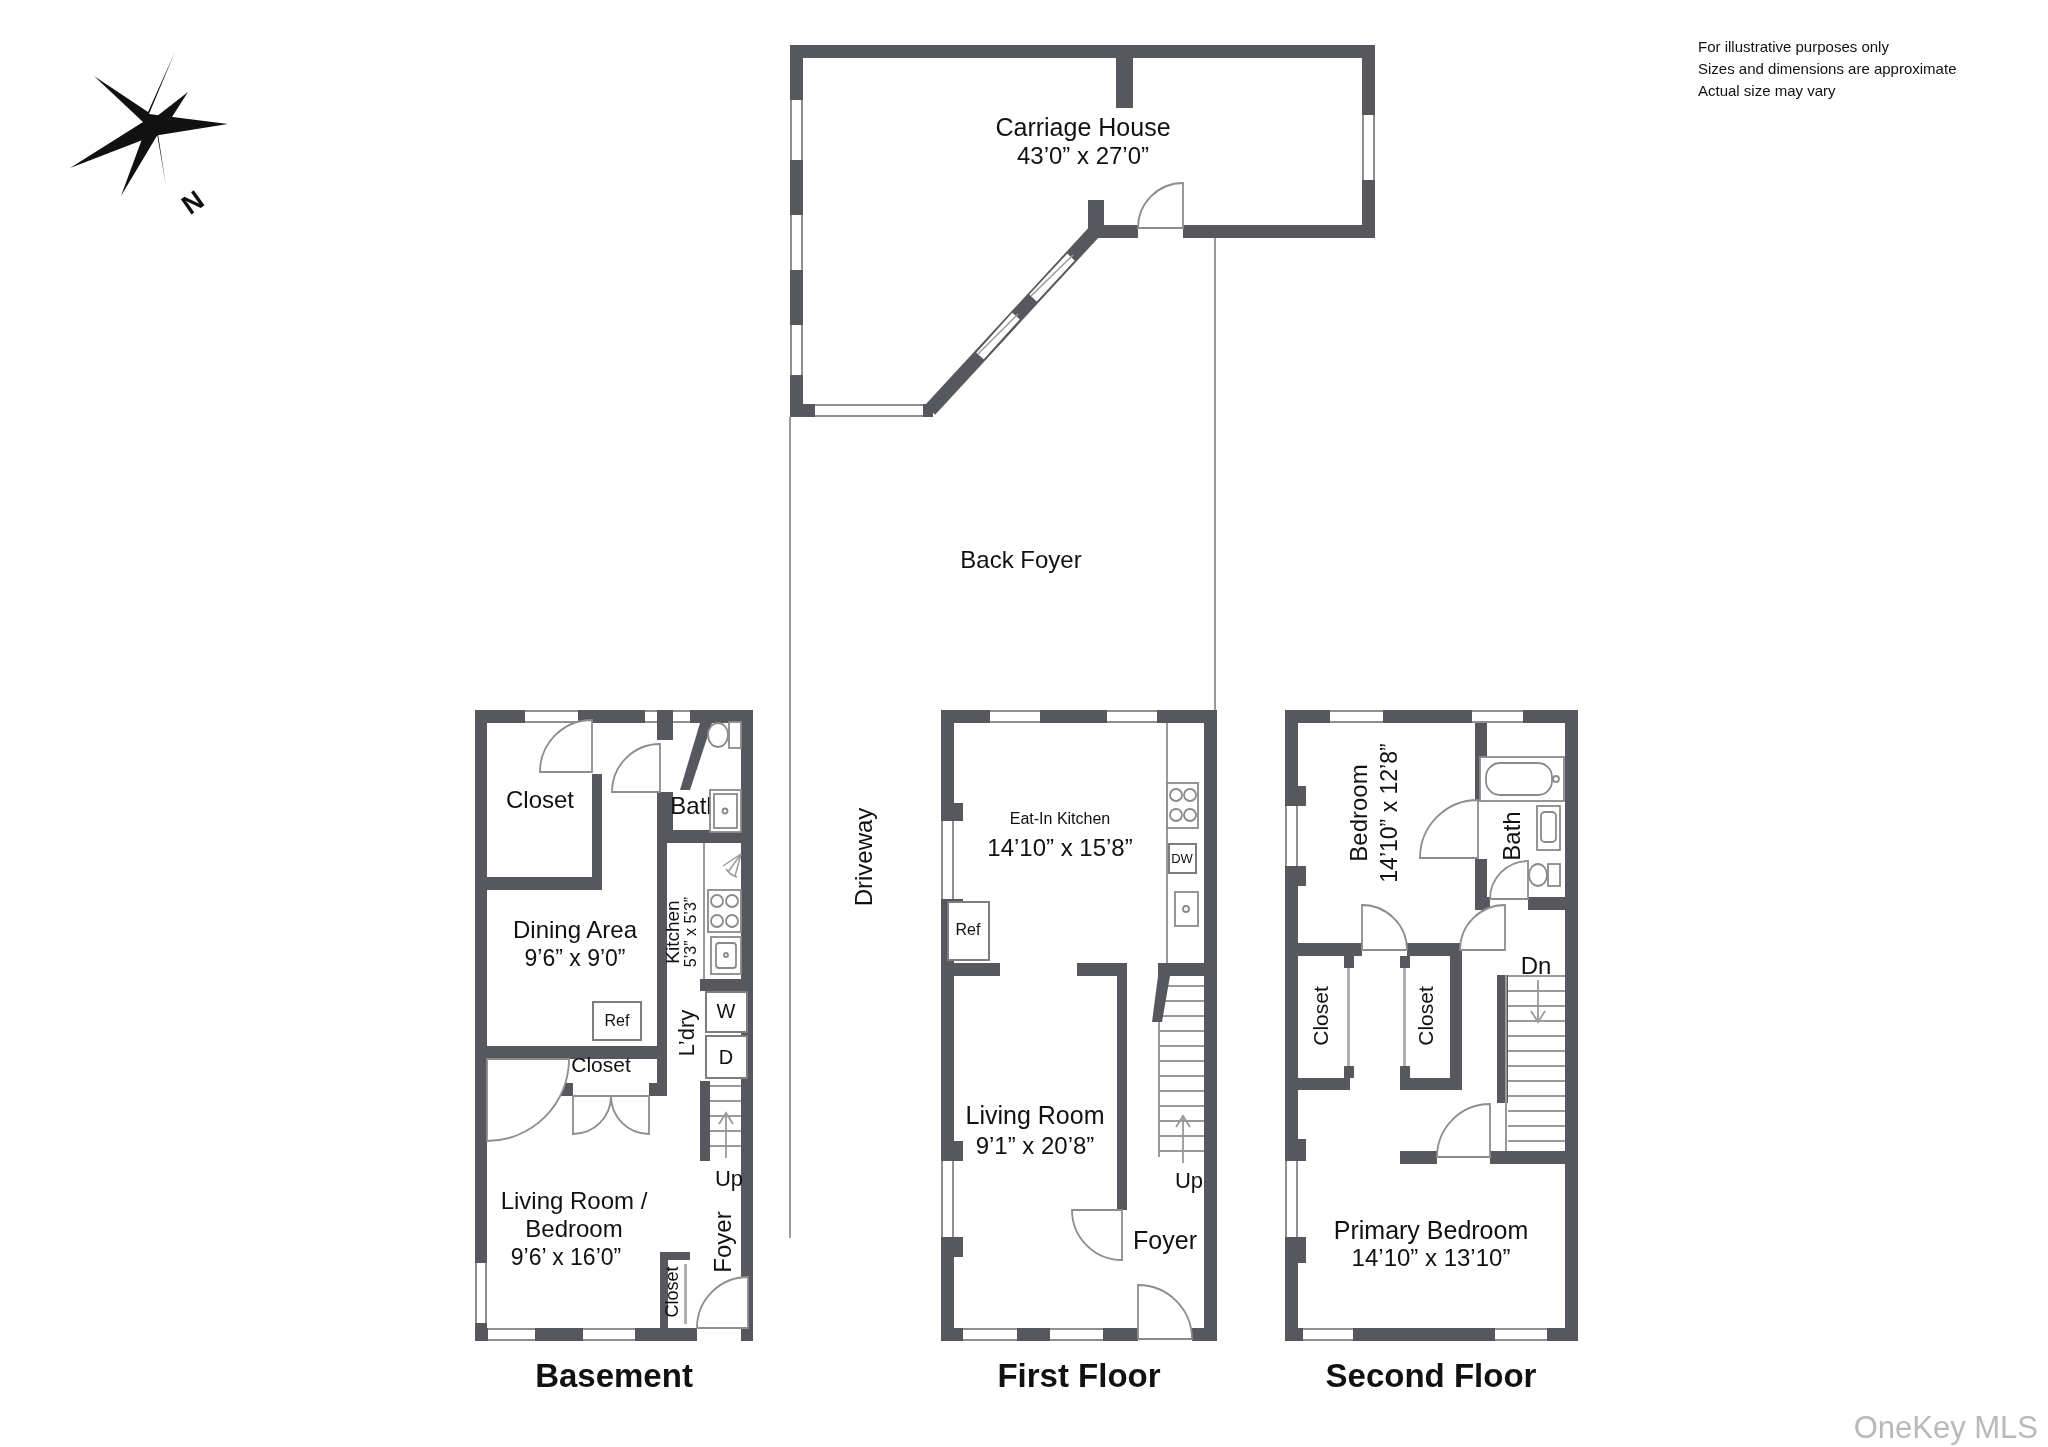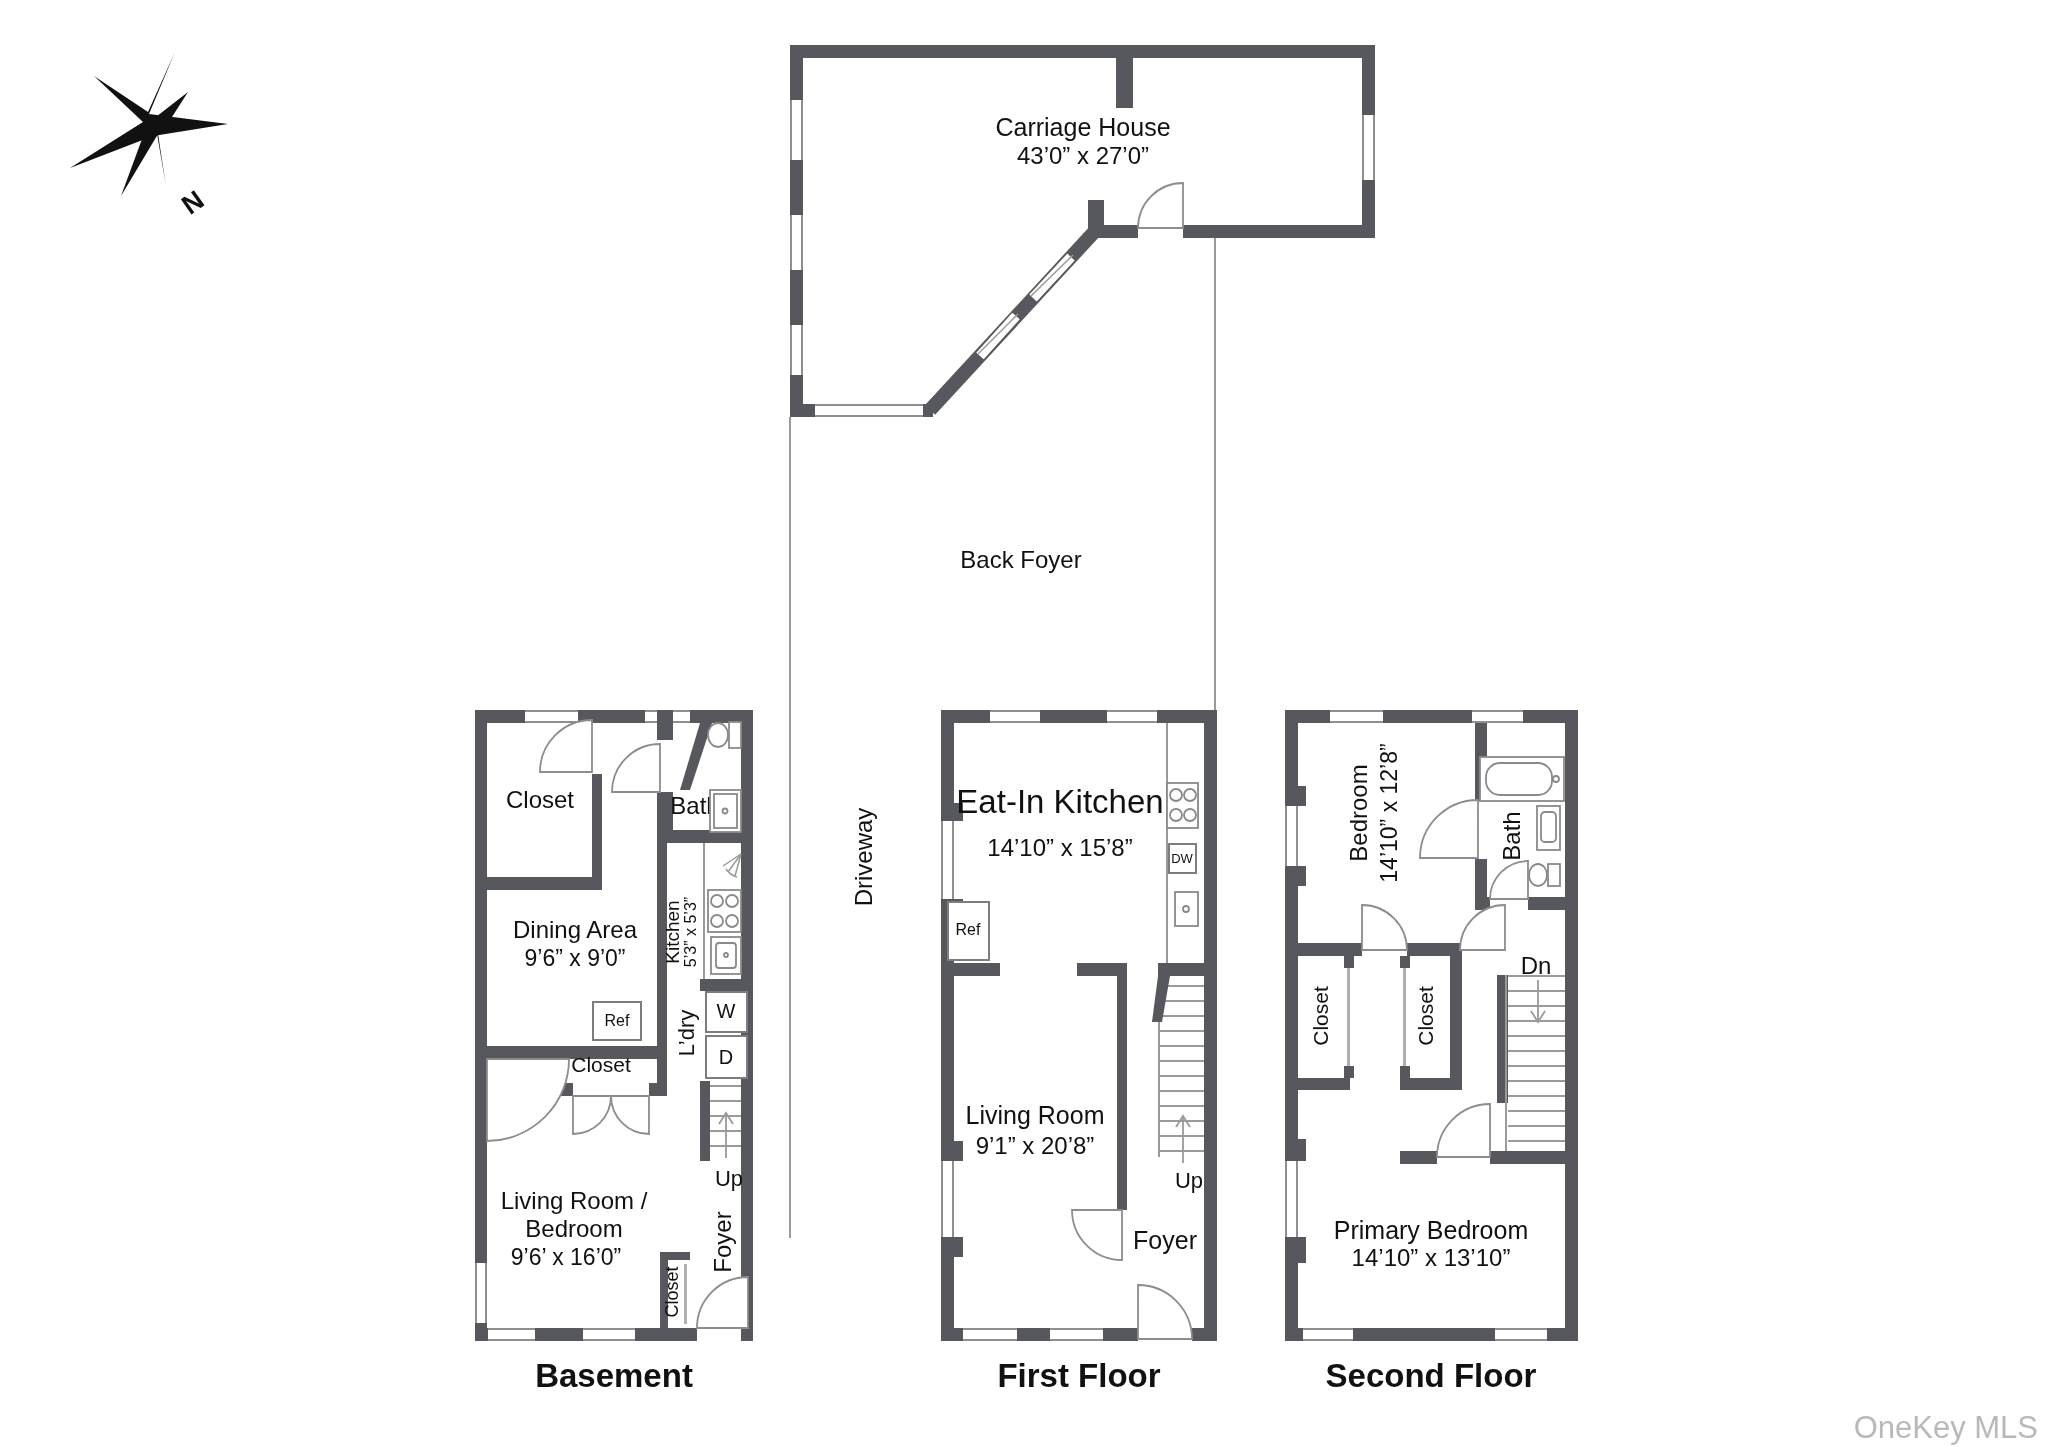--- a/index.html
+++ b/index.html
@@ -15,20 +15,25 @@
   .clbl{position:absolute;transform:translate(-50%,-50%);white-space:nowrap;text-align:center;}
   .rlbl{position:absolute;transform:translate(-50%,-50%) rotate(-90deg);white-space:nowrap;text-align:center;}
   .llbl{position:absolute;white-space:nowrap;}
   svg{position:absolute;left:0;top:0;pointer-events:none;}
 </style>
 </head>
 <body>
 
 <div id="canvas">
 
+  <div class="llbl" style="left:1698px;top:36px;font-size:15px;line-height:22px;">
+    <div>For illustrative purposes only</div>
+    <div>Sizes and dimensions are approximate</div>
+    <div>Actual size may vary</div>
+  </div>
   <div class="clbl" style="left:193px;top:203px;font-size:27px;font-weight:bold;transform:translate(-50%,-50%) rotate(-35deg);">N</div>
 
   <div class="wall" style="left:790px;top:45px;width:585px;height:13px;"></div>
   <div class="wall" style="left:790px;top:45px;width:13px;height:372px;"></div>
   <div class="wall" style="left:1362px;top:45px;width:13px;height:193px;"></div>
   <div class="wall" style="left:1116px;top:58px;width:17px;height:50px;"></div>
   <div class="wall" style="left:1093px;top:225px;width:45px;height:13px;"></div>
   <div class="wall" style="left:1183px;top:225px;width:192px;height:13px;"></div>
   <div class="wall" style="left:1088px;top:200px;width:16px;height:38px;"></div>
   <div class="wall" style="left:790px;top:404px;width:143px;height:13px;"></div>
@@ -126,21 +131,21 @@
   <div class="boxf" style="left:1168px;top:843px;width:29px;height:31px;"></div>
   <div class="boxf" style="left:947px;top:901px;width:43px;height:60px;"></div>
   <div class="wall" style="left:941px;top:963px;width:59px;height:13px;"></div>
   <div class="wall" style="left:1077px;top:963px;width:50px;height:13px;"></div>
   <div class="wall" style="left:1158px;top:963px;width:59px;height:13px;"></div>
   <div class="wall" style="left:1117px;top:963px;width:10px;height:247px;"></div>
 
   <div class="stairs" style="left:1160px;top:985px;width:44px;height:172px;"></div>
   <div class="thinline" style="left:1158px;top:985px;width:2px;height:172px;"></div>
 
-  <div class="clbl" style="left:1060px;top:802px;font-size:33px;">Eat-In Kitchen</div>
+  <div class="clbl" style="left:1060px;top:819px;font-size:16px;">Eat-In Kitchen</div>
   <div class="clbl" style="left:1060px;top:848px;font-size:24px;">14’10” x 15’8”</div>
   <div class="clbl" style="left:968px;top:930px;font-size:16px;">Ref</div>
   <div class="clbl" style="left:1182px;top:858px;font-size:13px;">DW</div>
   <div class="clbl" style="left:1035px;top:1115px;font-size:25px;">Living Room</div>
   <div class="clbl" style="left:1035px;top:1146px;font-size:24px;">9’1” x 20’8”</div>
   <div class="clbl" style="left:1189px;top:1181px;font-size:22px;">Up</div>
   <div class="clbl" style="left:1165px;top:1240px;font-size:25px;">Foyer</div>
   <div class="clbl" style="left:1079px;top:1376px;font-size:33px;font-weight:bold;">First Floor</div>
 
   <div class="wall" style="left:1285px;top:710px;width:293px;height:13px;"></div>

